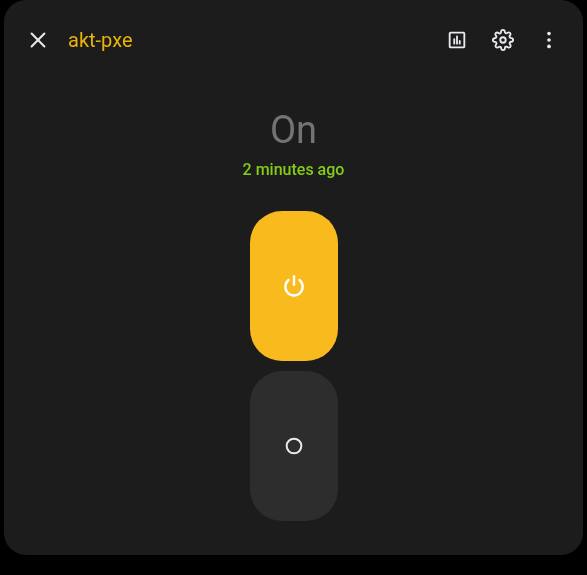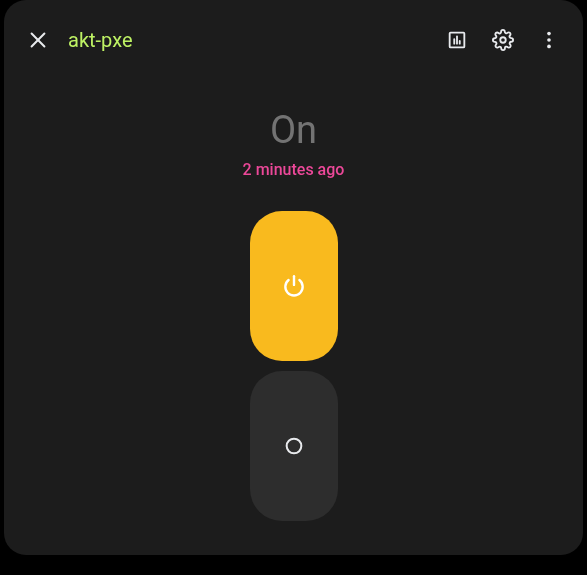--- a/index.html
+++ b/index.html
@@ -33,41 +33,41 @@
       width: 40px;
       height: 40px;
       display: flex;
       align-items: center;
       justify-content: center;
       cursor: pointer;
       color: #e8eaed;
       border-radius: 50%;
     }
     .title {
-      color: #bef264;
+      color: #eab308;
       font-size: 20px;
       font-weight: 400;
       margin-left: 10px;
       flex: 1;
     }
     .header-right {
       display: flex;
       gap: 6px;
     }
     .status-area {
       text-align: center;
       margin-top: 48px;
     }
     .status-text {
       color: #737373;
       font-size: 38px;
       font-weight: 400;
     }
     .time-text {
-      color: #ec4899;
+      color: #84cc16;
       font-size: 16px;
       font-weight: 500;
       margin-top: 8px;
     }
     .control-area {
       display: flex;
       flex-direction: column;
       align-items: center;
       gap: 10px;
       margin-top: 32px;

